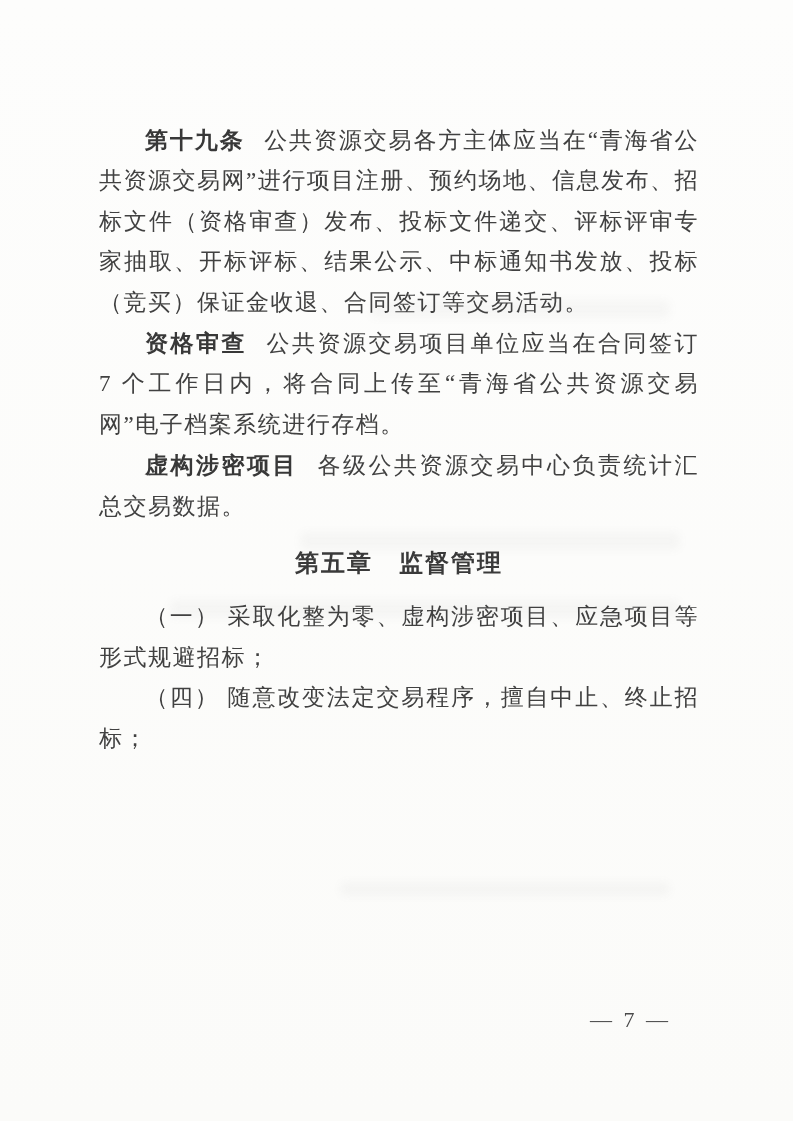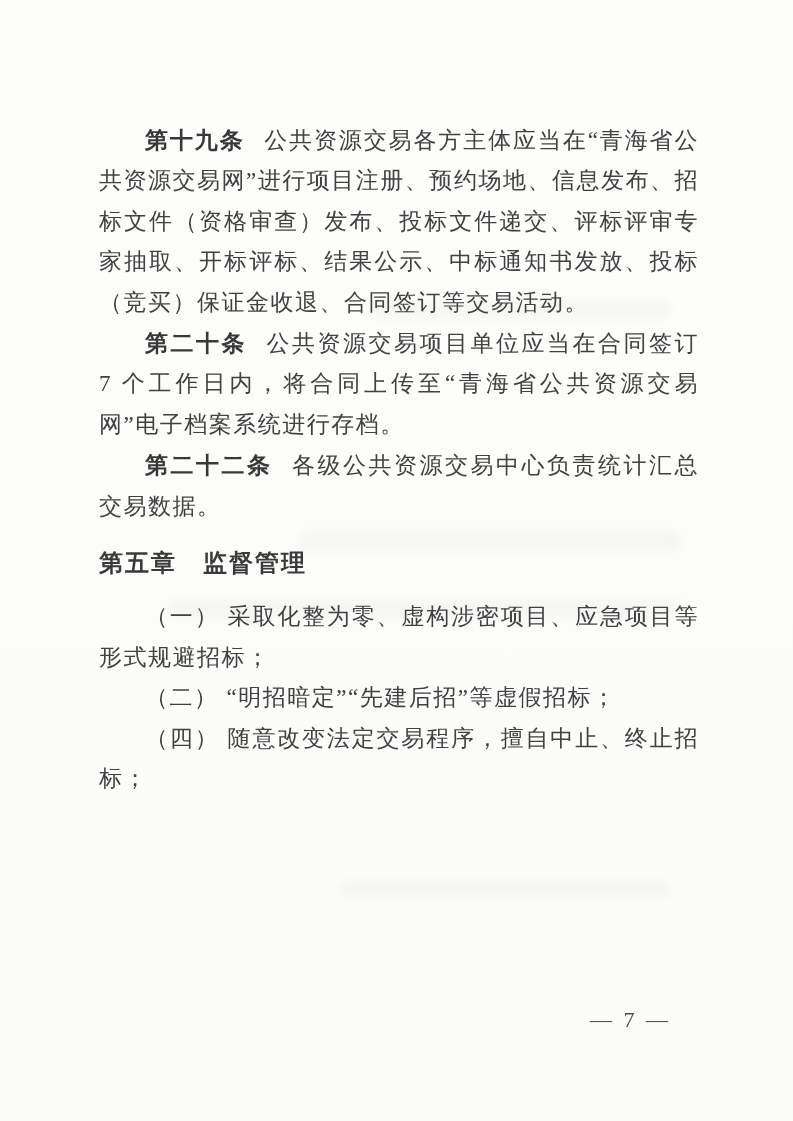--- a/index.html
+++ b/index.html
@@ -41,21 +41,21 @@
     color: #383838;
     margin-right: 0.85em;
   }
 
   .item-marker {
     margin-right: 0.35em;
   }
 
   .chapter-heading {
     text-indent: 0;
-    text-align: left;
+    text-align: center;
     font-size: 24px;
     font-weight: 600;
     color: #3a3a3a;
     letter-spacing: 2px;
     margin-top: 16px;
     margin-bottom: 14px;
   }
 
   .page-number {
     position: absolute;
@@ -88,31 +88,30 @@
 
   <div class="smudge smudge-1"></div>
   <div class="smudge smudge-2"></div>
   <div class="smudge smudge-3"></div>
   <div class="smudge smudge-4"></div>
 
   <div class="content">
 
     <p class="para"><span class="article-label">第十九条</span><span>公共资源交易各方主体应当在“青海省公共资源交易网”进行项目注册、预约场地、信息发布、招标文件（资格审查）发布、投标文件递交、评标评审专家抽取、开标评标、结果公示、中标通知书发放、投标（竞买）保证金收退、合同签订等交易活动。</span></p>
 
-    <p class="para"><span class="article-label">第二十条</span><span>公共资源交易项目单位应当在合同签订 7 个工作日内，将合同上传至“青海省公共资源交易网”电子档案系统进行存档。</span></p>
+    <p class="para"><span class="article-label">资格审查</span><span>公共资源交易项目单位应当在合同签订 7 个工作日内，将合同上传至“青海省公共资源交易网”电子档案系统进行存档。</span></p>
 
 
-    <p class="para"><span class="article-label">第二十二条</span><span>各级公共资源交易中心负责统计汇总交易数据。</span></p>
+    <p class="para"><span class="article-label">虚构涉密项目</span><span>各级公共资源交易中心负责统计汇总交易数据。</span></p>
 
     <h2 class="para chapter-heading">第五章　监督管理</h2>
 
 
     <p class="para"><span class="item-marker">（一）</span><span>采取化整为零、虚构涉密项目、应急项目等形式规避招标；</span></p>
 
-    <p class="para"><span class="item-marker">（二）</span><span>“明招暗定”“先建后招”等虚假招标；</span></p>
 
 
     <p class="para"><span class="item-marker">（四）</span><span>随意改变法定交易程序，擅自中止、终止招标；</span></p>
 
   </div>
 
   <div class="page-number">— 7 —</div>
 
 </div>
 

